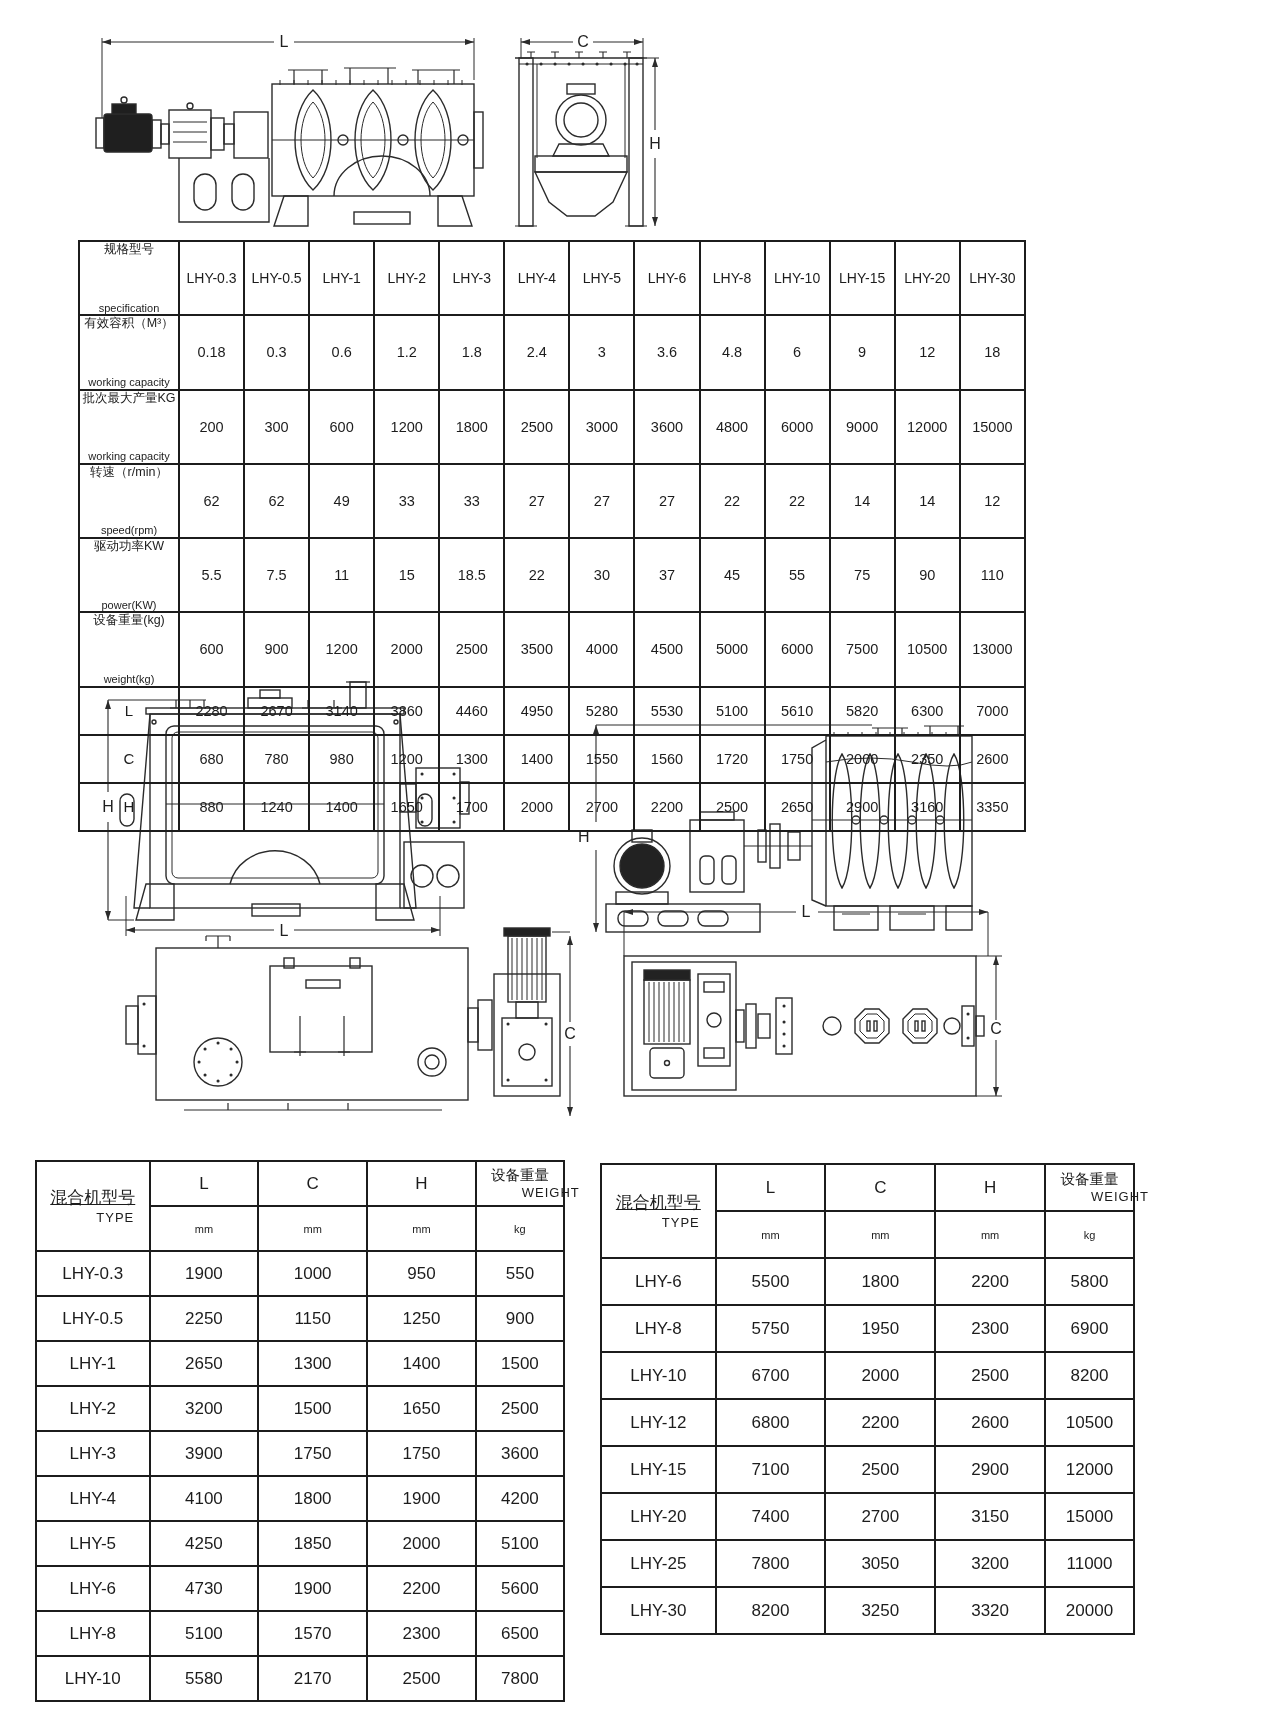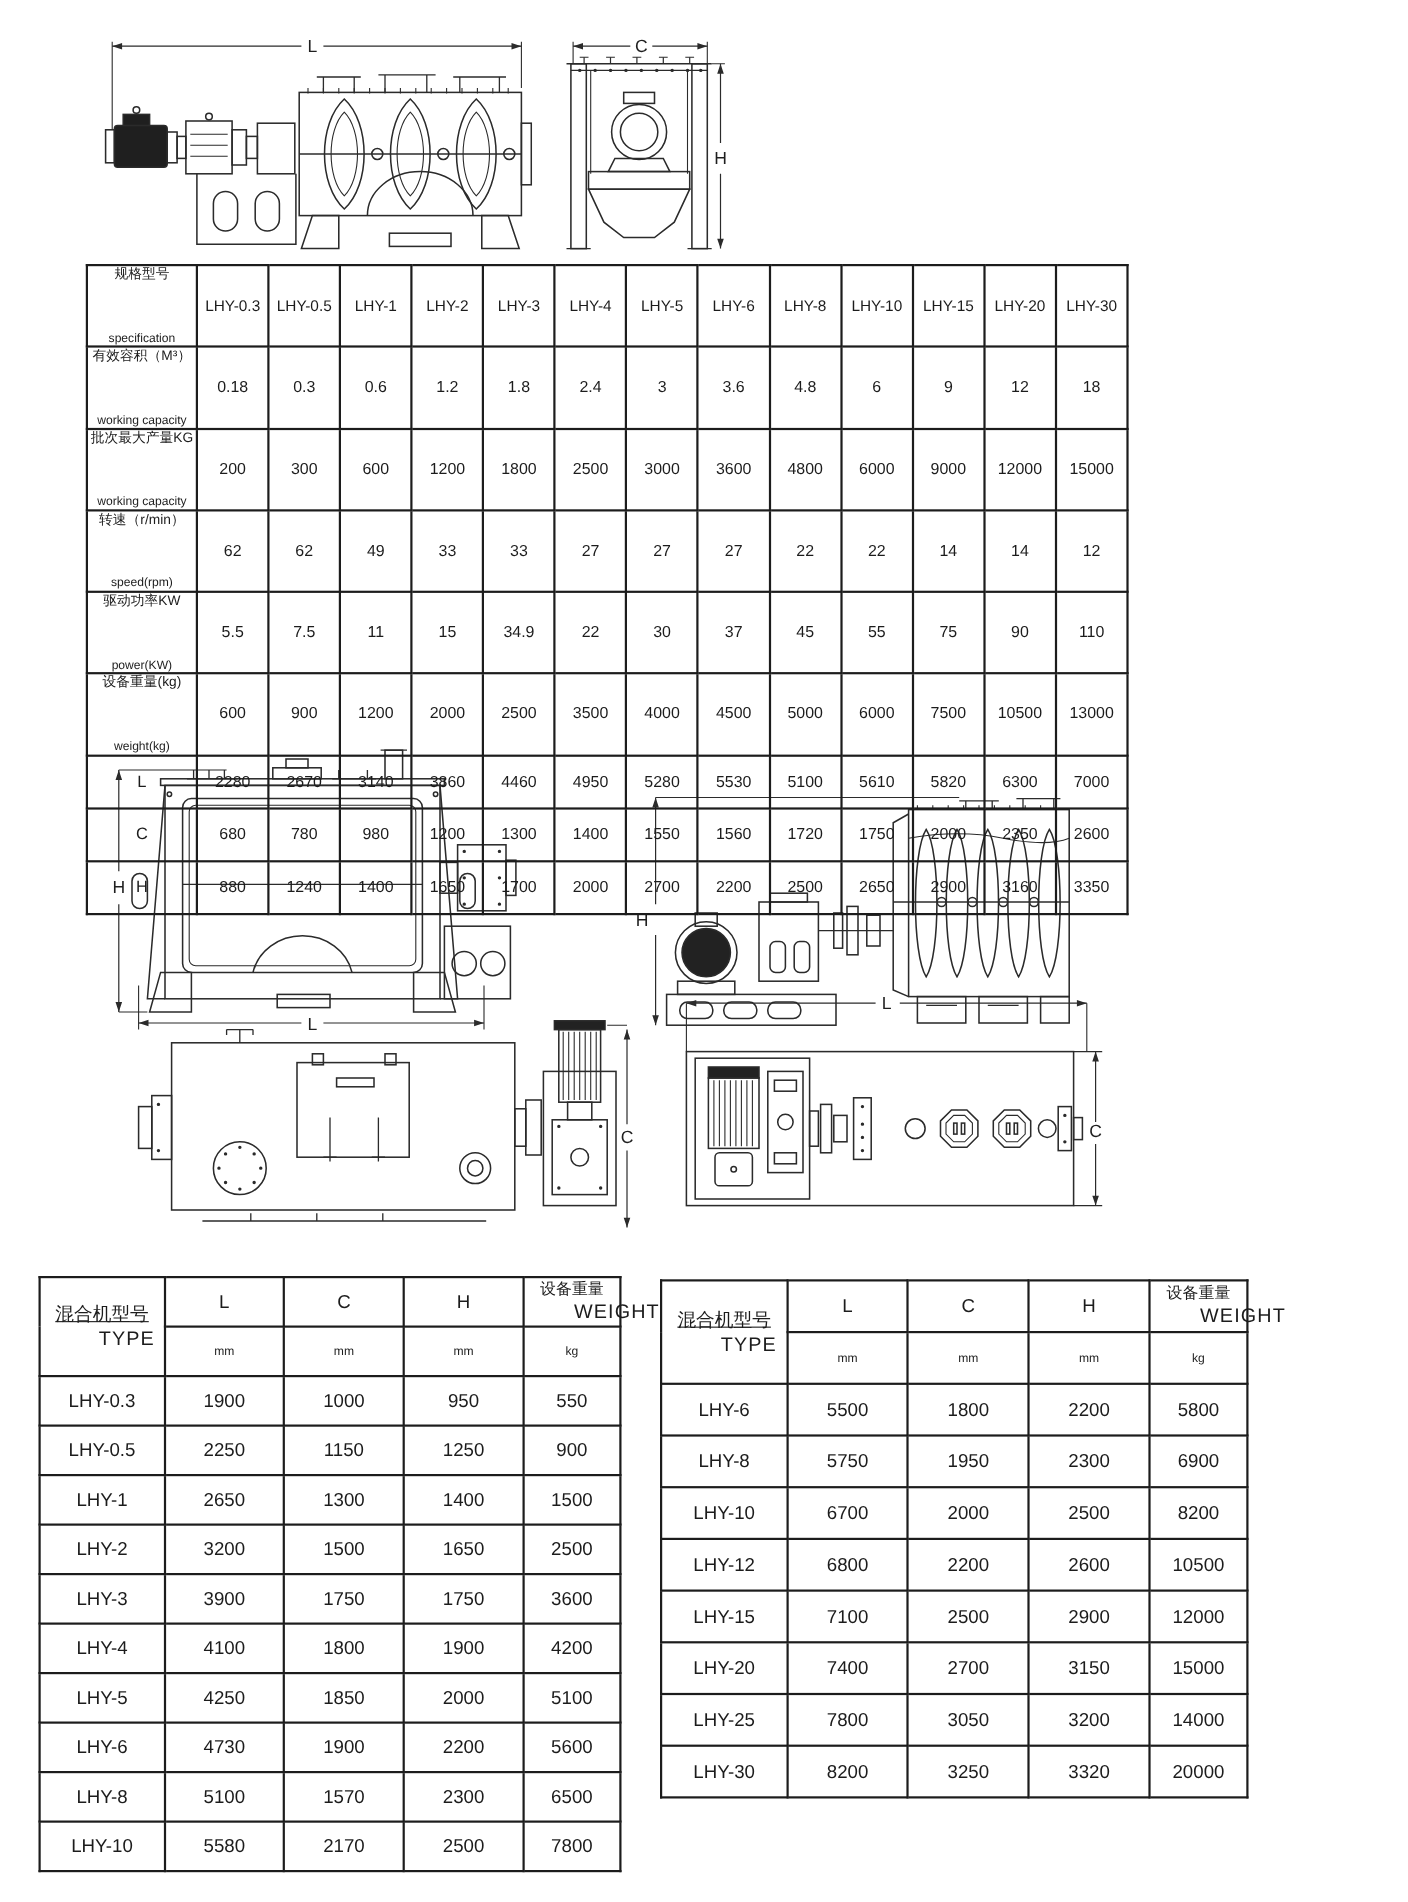--- a/index.html
+++ b/index.html
@@ -26,21 +26,21 @@
 
   
   .dimtable { position:absolute; border-collapse:collapse; table-layout:fixed; text-align:center; }
   .dimtable td { border:2px solid #1c1c1c; padding:0; vertical-align:middle; }
   #left-table  { left:35px;  top:1160px; width:530px; }
   #right-table { left:600px; top:1163px; width:535px; }
   #left-table tr  { height:45px; }
   #right-table tr { height:47px; }
   .dimtable .cn   { font-size:17px; line-height:1.35;text-decoration:underline; }
   .dimtable .cn-s { font-size:14.5px; line-height:1.3; }
-  .dimtable .en   { font-size:18px; letter-spacing:1px; line-height:1.2;padding-left:45px; }
+  .dimtable .en   { font-size:13px; letter-spacing:1px; line-height:1.2;padding-left:45px; }
   .dimtable .colhead  { font-size:17px; }
   .dimtable .unit     { font-size:11px; }
   .dimtable .typecell { font-size:17px; }
   .dimtable .val      { font-size:17px; }
 </style>
 </head>
 <body>
 
 <div class="page">
 
@@ -370,21 +370,21 @@
         </tr>
         <tr>
           <td class="rowlabel">
             <div class="cn">驱动功率KW</div>
             <div class="en">power(KW)</div>
           </td>
           <td class="val">5.5</td>
           <td class="val">7.5</td>
           <td class="val">11</td>
           <td class="val">15</td>
-          <td class="val">34.9</td>
+          <td class="val">18.5</td>
           <td class="val">22</td>
           <td class="val">30</td>
           <td class="val">37</td>
           <td class="val">45</td>
           <td class="val">55</td>
           <td class="val">75</td>
           <td class="val">90</td>
           <td class="val">110</td>
         </tr>
         <tr>
@@ -626,21 +626,21 @@
           <td class="val">7400</td>
           <td class="val">2700</td>
           <td class="val">3150</td>
           <td class="val">15000</td>
         </tr>
         <tr>
           <td class="typecell">LHY-25</td>
           <td class="val">7800</td>
           <td class="val">3050</td>
           <td class="val">3200</td>
-          <td class="val">14000</td>
+          <td class="val">11000</td>
         </tr>
         <tr>
           <td class="typecell">LHY-30</td>
           <td class="val">8200</td>
           <td class="val">3250</td>
           <td class="val">3320</td>
           <td class="val">20000</td>
         </tr>
       </tbody>
   </table>

